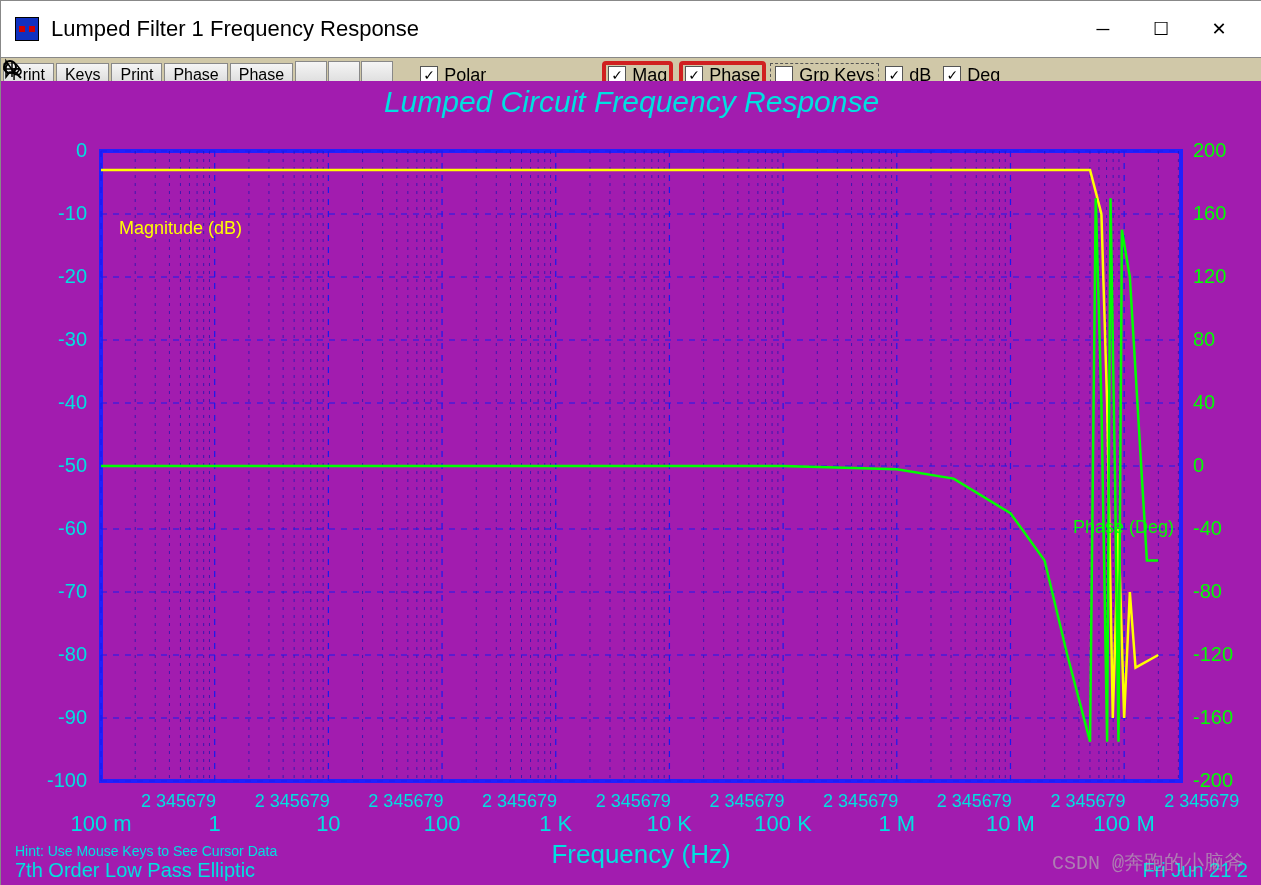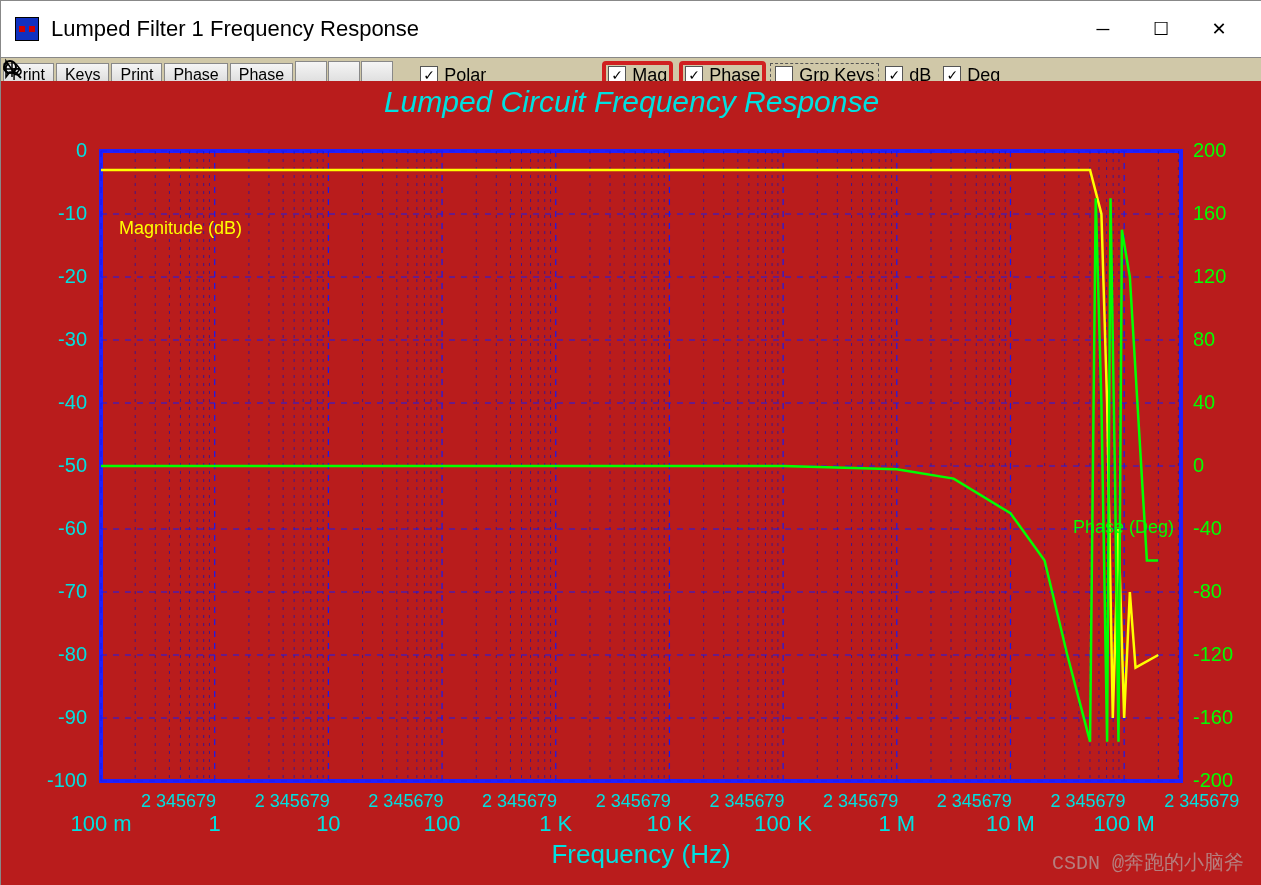--- a/index.html
+++ b/index.html
@@ -10,21 +10,21 @@
   .titlebar .app-icon::after{content:"";position:absolute;right:3px;top:8px;width:6px;height:6px;background:#c00}
   .titlebar .title{font-size:22px;color:#000}
   .winctl{margin-left:auto;display:flex;gap:0}
   .winctl .btn{width:58px;height:40px;display:flex;align-items:center;justify-content:center;font-family:Arial;font-size:18px}
   .toolbar{height:34px;background:#d0c8a8;display:flex;align-items:center;padding:0 2px;border-top:1px solid #888;border-bottom:1px solid #888;position:relative}
   .tbtn{background:linear-gradient(#f5f5f5,#d8d8d8);border:1px solid #888;font-size:16px;padding:2px 8px;margin-right:2px;color:#000;font-family:Arial;user-select:none}
   .tool-icon{width:30px;height:26px;display:flex;align-items:center;justify-content:center;border:1px solid #888;background:linear-gradient(#f5f5f5,#d8d8d8);margin-right:1px}
   .chk{display:flex;align-items:center;font-size:18px;color:#000;padding:0 6px}
   .chk .box{width:16px;height:16px;background:#fff;border:1px solid #555;margin-right:6px;display:flex;align-items:center;justify-content:center;font-size:14px;line-height:1;color:#000}
   .highlight{border:4px solid #d02020;border-radius:4px;padding:0 2px}
-  .plot-area{position:absolute;left:0;right:0;top:80px;bottom:0;background:#b91c1c}
+  .plot-area{position:absolute;left:0;right:0;top:80px;bottom:0;background:#a21caf}
   .plot-title{position:absolute;top:4px;left:0;right:0;text-align:center;color:#00e0e0;font-size:30px;font-style:italic;font-family:Arial}
   .plot-footer{position:absolute;bottom:4px;left:14px;right:14px;color:#00e0e0;font-size:16px;display:flex;justify-content:space-between;align-items:flex-end}
   .plot-footer .line2{font-size:20px}
   svg{position:absolute;left:0;top:0}
   .watermark{position:absolute;right:18px;bottom:10px;color:rgba(180,180,180,0.65);font-size:20px;font-family:Liberation Mono, monospace}
 </style>
 </head>
 <body>
 
 <div class="window">
@@ -240,15 +240,22 @@
         <text x="1009.4736842105262" y="750" text-anchor="middle" fill="#00e0e0" font-size="22" font-family="Arial">10 M</text>
         <text x="1049.4736842105262" y="726" text-anchor="start" fill="#00e0e0" font-size="18" font-family="Arial">2 345679</text>
         <text x="1123.157894736842" y="750" text-anchor="middle" fill="#00e0e0" font-size="22" font-family="Arial">100 M</text>
         <text x="1163.157894736842" y="726" text-anchor="start" fill="#00e0e0" font-size="18" font-family="Arial">2 345679</text>
         <text x="640" y="782" text-anchor="middle" fill="#00e0e0" font-size="26" font-family="Arial">Frequency (Hz)</text>
         <path d="M100 88.9 L213.68421052631578 88.9 L327.36842105263156 88.9 L441.05263157894734 88.9 L554.7368421052631 88.9 L668.421052631579 88.9 L782.1052631578947 88.9 L895.7894736842105 88.9 L1009.4736842105262 88.9 L1089.0526315789473 88.9 L1100.4210526315792 133 L1106.1052631578948 322 L1111.7894736842104 637 L1117.4736842105262 448 L1123.157894736842 637 L1128.842105263158 511 L1134.5263157894738 586.6 L1157.2631578947369 574" fill="none" stroke="#ffff00" stroke-width="2.5"></path>
         <path d="M100 385 L213.68421052631578 385 L327.36842105263156 385 L441.05263157894734 385 L554.7368421052631 385 L668.421052631579 385 L782.1052631578947 385 L895.7894736842105 388.15 L952.6315789473684 397.6 L1009.4736842105262 432.25 L1043.5789473684213 479.5 L1066.3157894736842 574 L1089.0526315789473 660.625 L1094.7368421052631 117.25 L1100.4210526315792 322 L1106.1052631578948 660.625 L1109.515789473684 117.25 L1114.0631578947368 400.75 L1117.4736842105262 660.625 L1120.8842105263159 148.75 L1128.842105263158 196 L1145.8947368421052 479.5 L1157.2631578947369 479.5" fill="none" stroke="#00ff00" stroke-width="2.5"></path>
         <text x="118" y="153" fill="#ffff00" font-size="18" font-family="Arial">Magnitude (dB)</text>
         <text x="1072" y="452" fill="#00ff00" font-size="18" font-family="Arial">Phase (Deg)</text>
       </svg>
+    <div class="plot-footer">
+      <div>
+        <div style="font-size:14px">Hint: Use Mouse Keys to See Cursor Data</div>
+        <div class="line2">7th Order Low Pass Elliptic</div>
+      </div>
+      <div class="line2">Fri Jun 21 2</div>
+    </div>
     <div class="watermark">CSDN @奔跑的小脑斧</div>
   </div>
 </div>
 
 </body></html>

